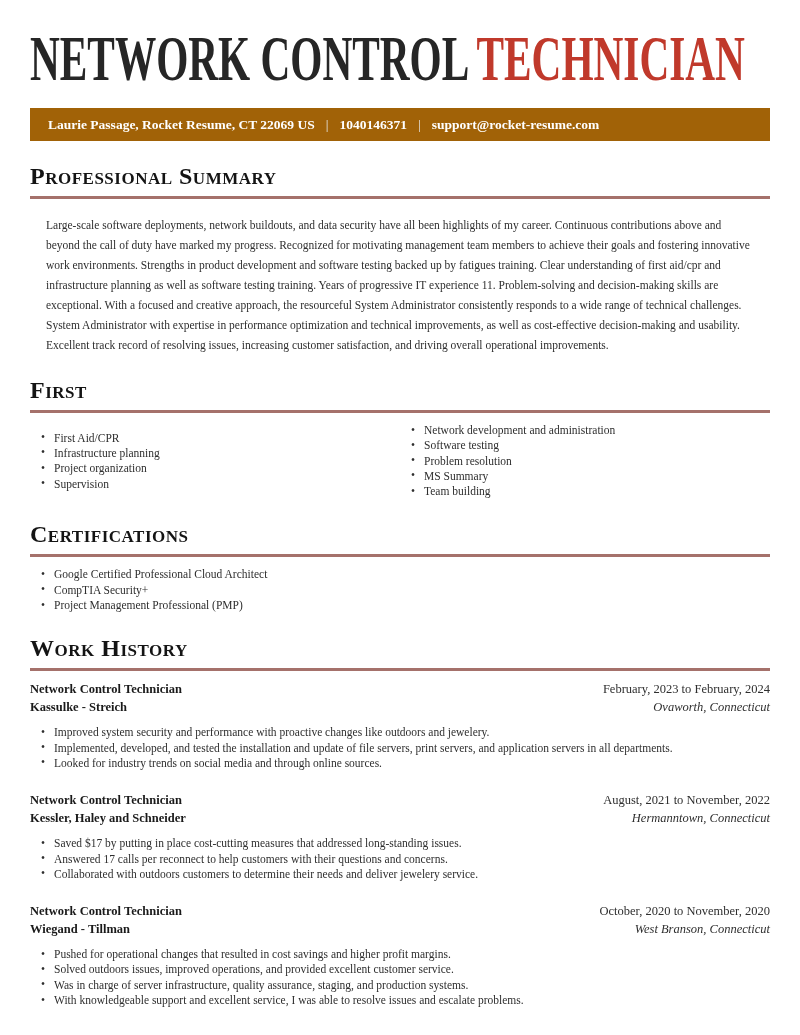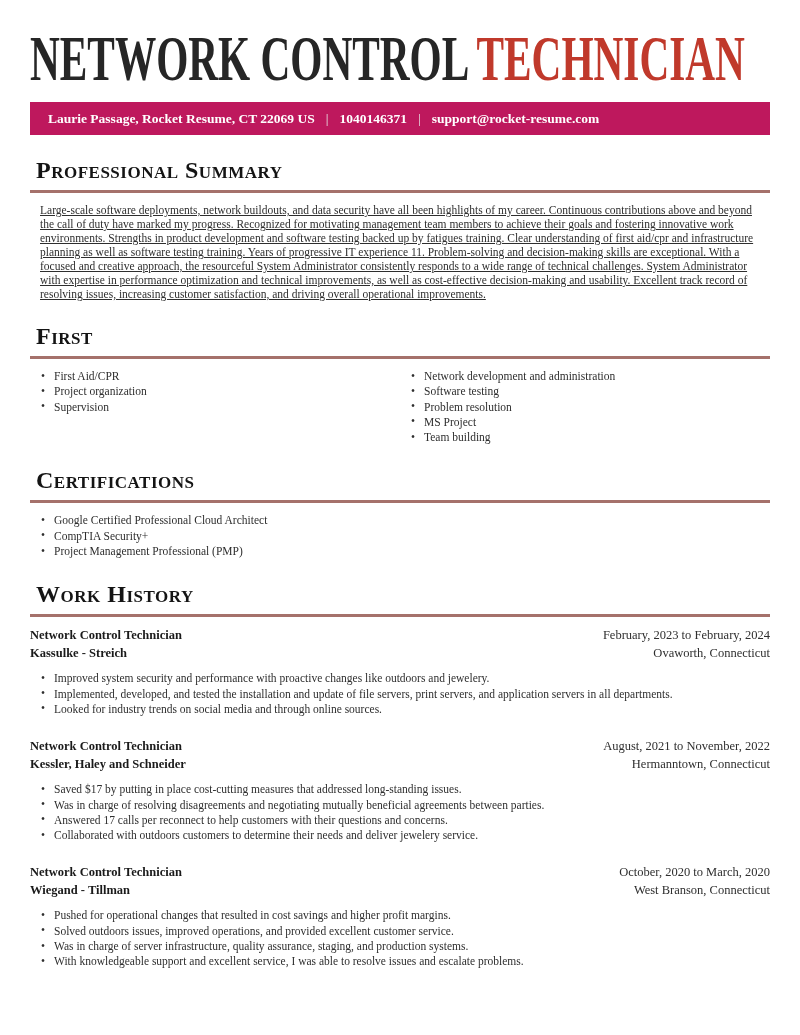--- a/index.html
+++ b/index.html
@@ -15,54 +15,54 @@
   .title-wrap { height: 64px; overflow: visible; margin-top: 4px; }
   .title-inner {
     display: inline-block; white-space: nowrap;
     font-weight: bold; font-size: 48px; line-height: 48px;
     letter-spacing: 0px; color: #262626;
     transform: scale(0.86, 1.3); transform-origin: 0 0;
   }
   .title-accent { color: #c0392b; }
 
   .contact-bar {
-    margin-top: 10px;
-    background: #be185d; color: #ffffff;
+    margin-top: 16px;
+    background: #a16207; color: #ffffff;
     font-weight: bold; font-size: 13.5px; line-height: 15px;
     padding: 9px 14px 9px 18px;
   }
   .contact-bar .pipe { display: inline-block; margin: 0 11px; font-weight: normal; color: #e8e8e8; }
 
   
   section { margin-top: 23px; }
   h2.section-heading {
-    margin: 6px; color: #141414;
+    margin: 0; color: #141414;
     font-variant: small-caps; font-weight: bold;
     font-size: 24px; line-height: 25px; letter-spacing: 0.5px;
   }
   .divider { height: 0; border-top: 3px solid #a5716b; margin: 7px 0 10px 0; }
 
   .body-text, li, .job-row, .edu-row { font-size: 11.5px; }
-  .body-text { margin: 10px; line-height: 14px; color: #2e2e2e; text-decoration: underline; }
+  .body-text { margin: 16px; line-height: 20px; color: #2e2e2e; }
 
   
   ul.bullets { list-style: none; margin: 0; padding: 0 0 0 11px; }
   ul.bullets li { position: relative; padding-left: 13px; line-height: 15.3px; color: #2e2e2e; }
   ul.bullets li::before { content: "\2022"; position: absolute; left: 0; top: -0.5px; color: #2e2e2e; }
 
-  .skills-cols { display: flex; }
+  .skills-cols { display: flex; align-items: center; }
   .skills-cols ul { flex: 0 0 50%; box-sizing: border-box; }
 
   
   .job { margin-top: 0; }
   .job + .job { margin-top: 21px; }
   .job-row, .edu-row { display: flex; justify-content: space-between; align-items: baseline; line-height: 17.5px; }
   .job-row .left, .edu-row .left { font-weight: bold; font-size: 12.5px; color: #1a1a1a; }
   .job-row .right, .edu-row .right { font-size: 12.5px; color: #2e2e2e; text-align: right; }
-  .right.italic { }
+  .right.italic { font-style: italic; }
   .job ul.bullets { margin-top: 9px; }
 </style>
 </head>
 <body>
 
 <div class="page">
 
   <div class="title-wrap">
     <div class="title-inner"><span>NETWORK CONTROL </span><span class="title-accent">TECHNICIAN</span></div>
   </div>
@@ -76,28 +76,29 @@
     <div class="divider"></div>
     <p class="body-text">Large-scale software deployments, network buildouts, and data security have all been highlights of my career. Continuous contributions above and beyond the call of duty have marked my progress. Recognized for motivating management team members to achieve their goals and fostering innovative work environments. Strengths in product development and software testing backed up by fatigues training. Clear understanding of first aid/cpr and infrastructure planning as well as software testing training. Years of progressive IT experience 11. Problem-solving and decision-making skills are exceptional. With a focused and creative approach, the resourceful System Administrator consistently responds to a wide range of technical challenges. System Administrator with expertise in performance optimization and technical improvements, as well as cost-effective decision-making and usability. Excellent track record of resolving issues, increasing customer satisfaction, and driving overall operational improvements.</p>
   </section>
 
   <section>
     <h2 class="section-heading">First</h2>
     <div class="divider"></div>
     <div class="skills-cols">
       <ul class="bullets">
         <li>First Aid/CPR</li>
+        <li>Infrastructure planning</li>
         <li>Project organization</li>
         <li>Supervision</li>
       </ul>
       <ul class="bullets">
         <li>Network development and administration</li>
         <li>Software testing</li>
         <li>Problem resolution</li>
-        <li>MS Project</li>
+        <li>MS Summary</li>
         <li>Team building</li>
       </ul>
     </div>
   </section>
 
   <section>
     <h2 class="section-heading">Certifications</h2>
     <div class="divider"></div>
     <ul class="bullets">
       <li>Google Certified Professional Cloud Architect</li>
@@ -130,30 +131,29 @@
       <div class="job-row">
         <span class="left">Network Control Technician</span>
         <span class="right">August, 2021 to November, 2022</span>
       </div>
       <div class="job-row">
         <span class="left">Kessler, Haley and Schneider</span>
         <span class="right italic">Hermanntown, Connecticut</span>
       </div>
       <ul class="bullets">
         <li>Saved $17 by putting in place cost-cutting measures that addressed long-standing issues.</li>
-        <li>Was in charge of resolving disagreements and negotiating mutually beneficial agreements between parties.</li>
         <li>Answered 17 calls per reconnect to help customers with their questions and concerns.</li>
         <li>Collaborated with outdoors customers to determine their needs and deliver jewelery service.</li>
       </ul>
     </div>
 
     <div class="job">
       <div class="job-row">
         <span class="left">Network Control Technician</span>
-        <span class="right">October, 2020 to March, 2020</span>
+        <span class="right">October, 2020 to November, 2020</span>
       </div>
       <div class="job-row">
         <span class="left">Wiegand - Tillman</span>
         <span class="right italic">West Branson, Connecticut</span>
       </div>
       <ul class="bullets">
         <li>Pushed for operational changes that resulted in cost savings and higher profit margins.</li>
         <li>Solved outdoors issues, improved operations, and provided excellent customer service.</li>
         <li>Was in charge of server infrastructure, quality assurance, staging, and production systems.</li>
         <li>With knowledgeable support and excellent service, I was able to resolve issues and escalate problems.</li>

